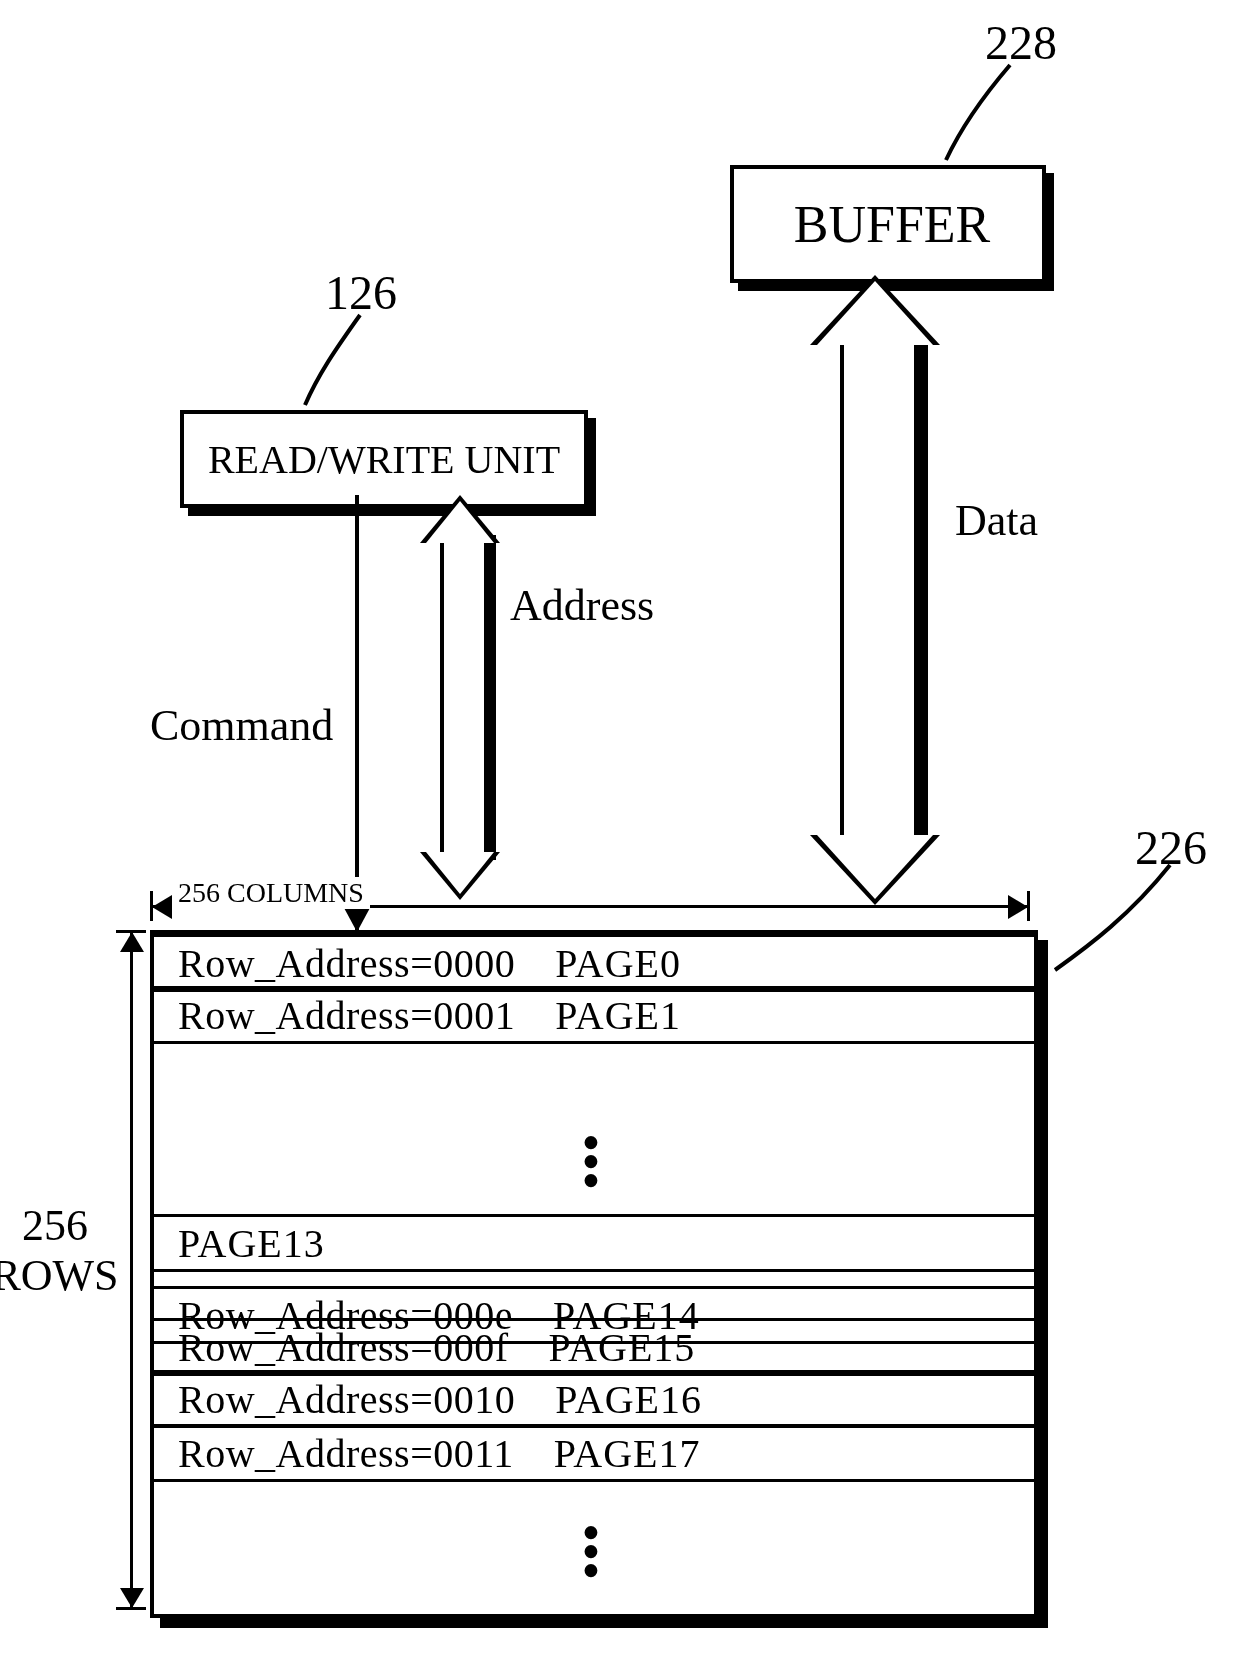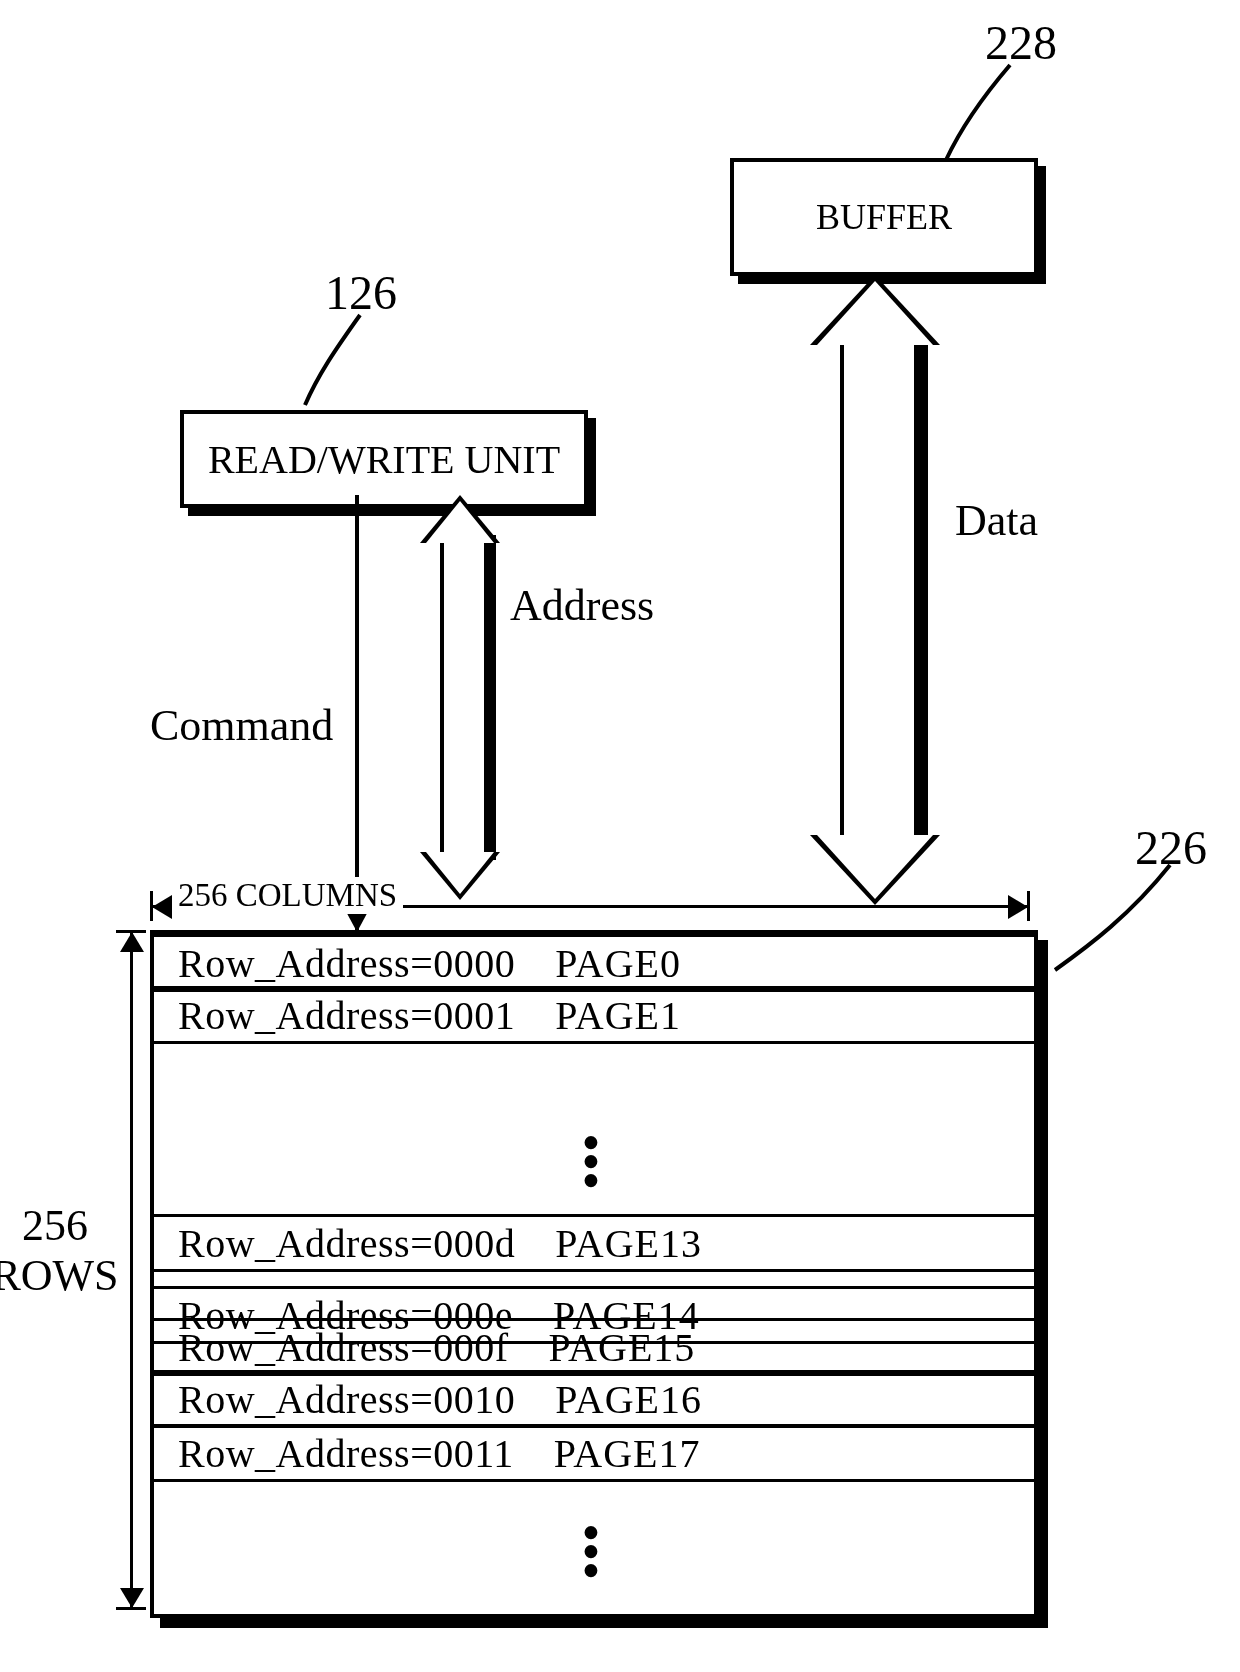--- a/index.html
+++ b/index.html
@@ -225,21 +225,21 @@
     border-bottom: 12px solid transparent;
   }
   .cols-dim .arr-l { left: 2px; border-right: 20px solid #000; }
   .cols-dim .arr-r { right: 2px; border-left: 20px solid #000; }
   .cols-dim .txt {
     position: absolute;
     top: -8px;
     left: 22px;
     background: #fff;
     padding: 0 6px;
-    font-size: 33px;
+    font-size: 28px;
     letter-spacing: 0px;
     white-space: nowrap;
   }
 
   
   .rows-dim {
     position: absolute;
     left: 110px;
     top: 930px;
     width: 40px;
@@ -288,21 +288,21 @@
   <svg class="leader" style="left:940px; top:60px;" width="120" height="110">
     <path d="M70 5 C40 40, 20 70, 6 100"></path>
   </svg>
   <svg class="leader" style="left:300px; top:310px;" width="120" height="100">
     <path d="M60 5 C35 40, 18 65, 5 95"></path>
   </svg>
   <svg class="leader" style="left:1050px; top:860px;" width="160" height="120">
     <path d="M120 5 C80 55, 40 85, 5 110"></path>
   </svg>
 
-  <div class="box" style="left:730px; top:158px; width:300px; height:110px; font-size:36px;">
+  <div class="box" style="left:730px; top:165px; width:300px; height:110px; font-size:52px;padding-left:8px;">
     <span>BUFFER</span>
   </div>
 
   <div class="box" style="left:180px; top:410px; width:400px; height:90px;">
     <span>READ/WRITE UNIT</span>
   </div>
 
   <div class="data-arrow">
     <div class="shaft"></div>
     <div class="head-up"></div>
@@ -346,21 +346,20 @@
       <span class="page">PAGE0</span>
     </div>
     <div class="row" style="top:52px;text-align:right;">
       <span class="addr">Row_Address=0001</span>
       <span class="page">PAGE1</span>
     </div>
 
     <div class="dots" style="top:200px;">•<br>•<br>•</div>
 
     <div class="row" style="top:280px;">
-      <span class="addr">Row_Address=000d</span>
       <span class="page">PAGE13</span>
     </div>
     <div class="row" style="top:332px;margin-top:20px;">
       <span class="addr">Row_Address=000e</span>
       <span class="page">PAGE14</span>
     </div>
     <div class="row" style="top:384px;">
       <span class="addr">Row_Address=000f</span>
       <span class="page">PAGE15</span>
     </div>

